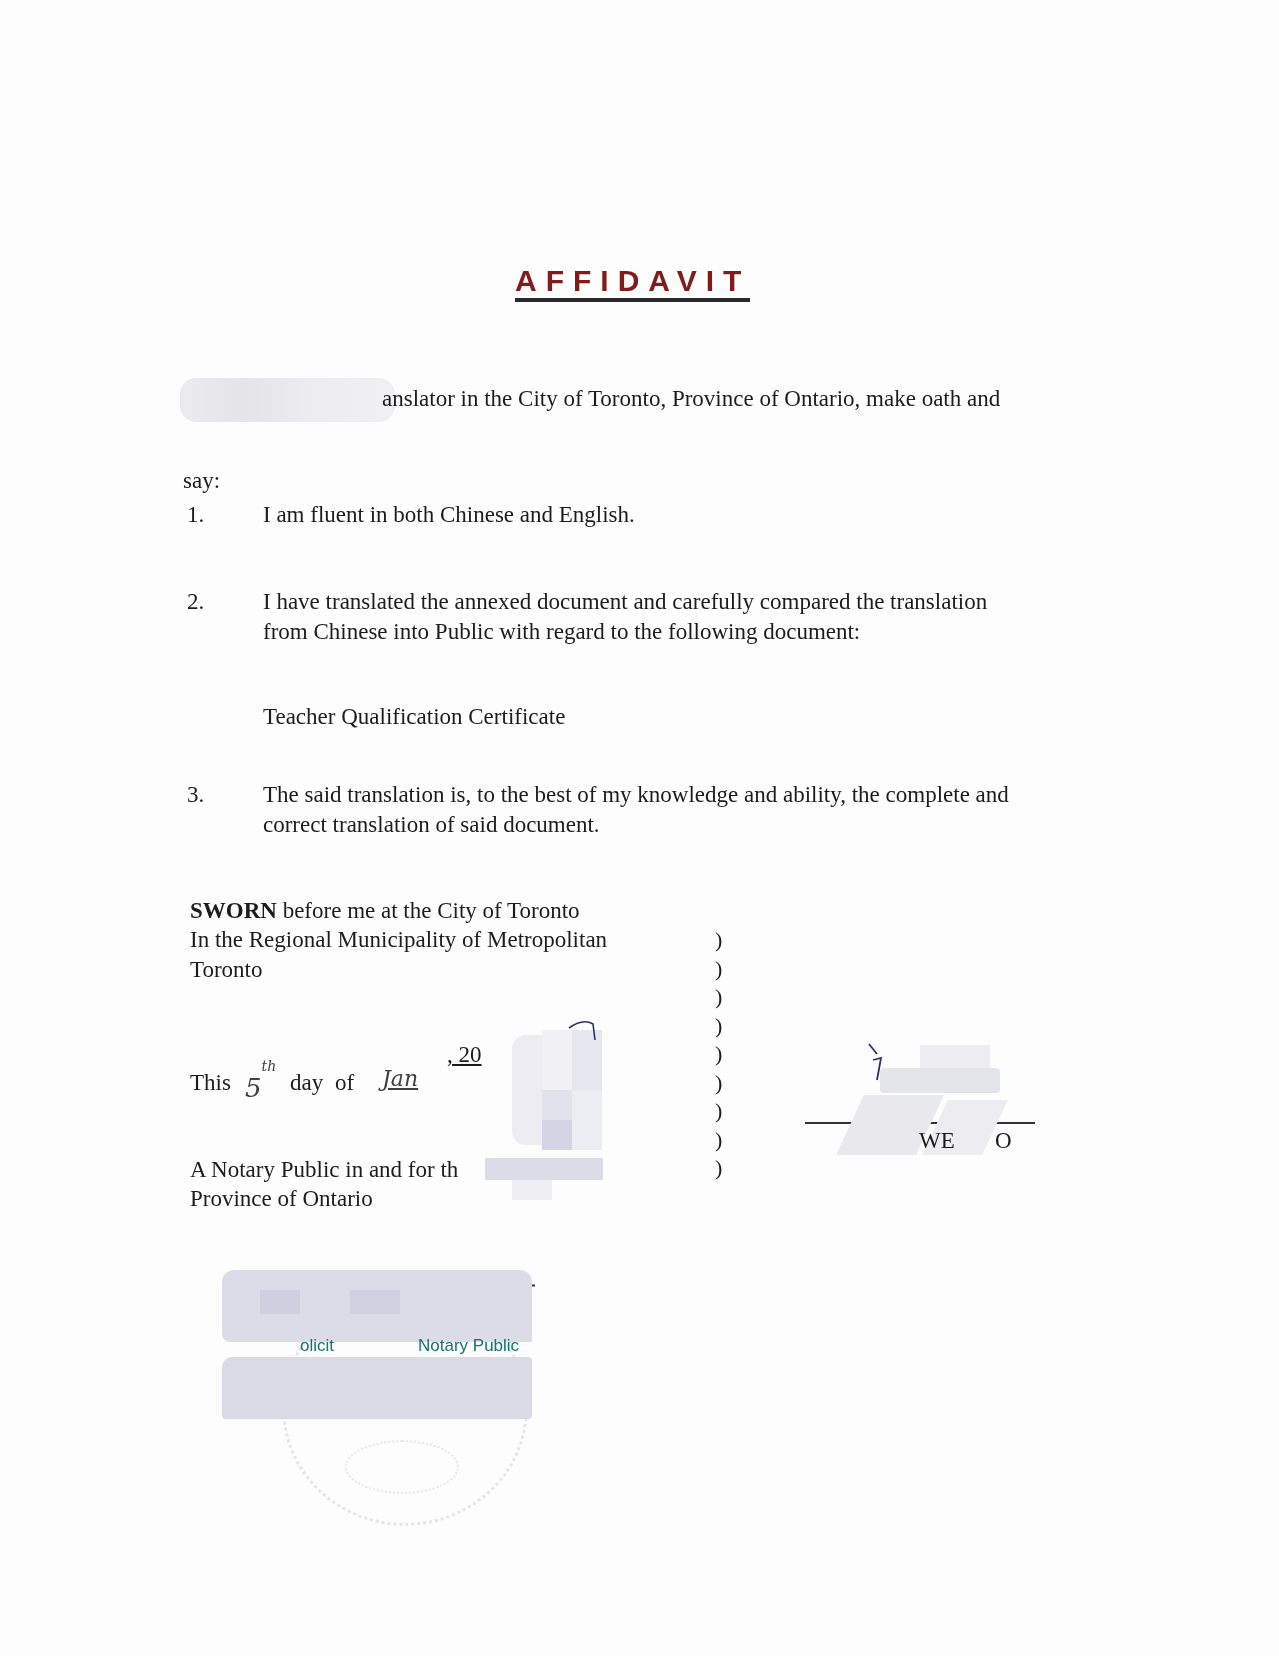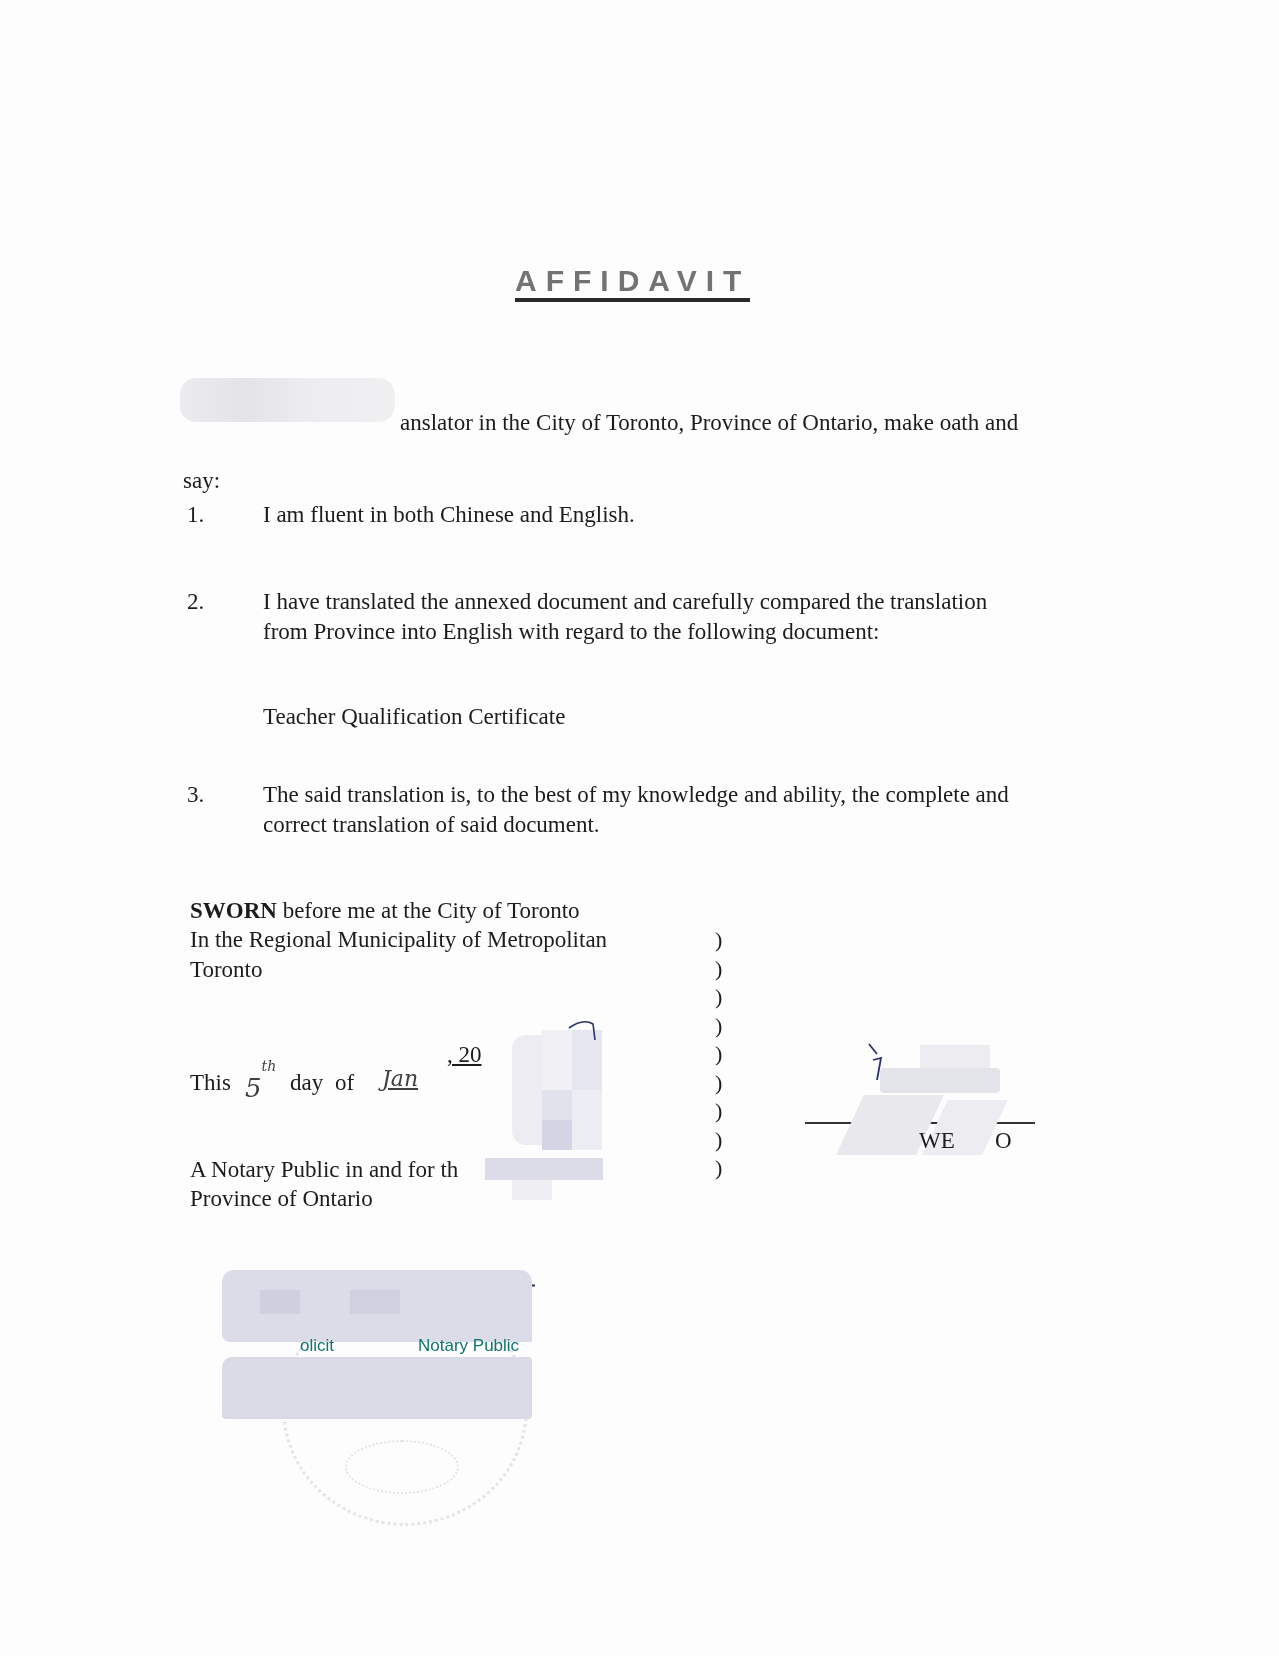--- a/index.html
+++ b/index.html
@@ -7,21 +7,21 @@
     width:1279px; height:1656px; position:relative; overflow:hidden;
     background:#fdfdfd;
     font-family:"Liberation Serif", serif;
     color:#1c1c1c;
   }
   .abs { position:absolute; white-space:nowrap; }
   .body-text { font-size:23px; line-height:30px; }
   .title {
     left:515px; top:264px;
     font-family:"Liberation Sans", sans-serif; font-weight:bold;
-    font-size:30px; letter-spacing:9px; color:#737373;
+    font-size:30px; letter-spacing:9px; color:#7f1d1d;
     border-bottom:4px solid #2a2a2a; padding-bottom:0px; line-height:34px;
   }
   .redact {
     position:absolute; border-radius:16px;
     background:linear-gradient(90deg,#ececef 0%,#e3e3e8 30%,#ededf0 60%,#f0f0f2 100%);
   }
   .redact-purple {
     position:absolute;
     background:#d6d6e4;
   }
@@ -36,29 +36,29 @@
   .stamp-text {
     font-family:"Liberation Sans", sans-serif; font-size:17px; color:#0f766e;
   }
 </style>
 </head>
 <body>
 
 <div class="abs title">AFFIDAVIT</div>
 
 <div class="redact" style="left:180px;top:378px;width:215px;height:44px;"></div>
-<div class="abs body-text" style="left:400px;top:384px;margin-top:24px;">anslator in the City of Toronto, Province of Ontario, make oath and</div>
+<div class="abs body-text" style="left:382px;top:384px;">anslator in the City of Toronto, Province of Ontario, make oath and</div>
 <div class="abs body-text" style="left:183px;top:418px;clip-path:inset(10px 0 0 0);margin-top:48px;">say:</div>
 
 <div class="abs body-text" style="left:187px;top:500px;">1.</div>
 <div class="abs body-text" style="left:263px;top:500px;">I am fluent in both Chinese and English.</div>
 
 <div class="abs body-text" style="left:187px;top:587px;">2.</div>
 <div class="abs body-text" style="left:263px;top:587px;">I have translated the annexed document and carefully compared the translation</div>
-<div class="abs body-text" style="left:263px;top:617px;">from Province into English with regard to the following document:</div>
+<div class="abs body-text" style="left:263px;top:617px;">from Chinese into Public with regard to the following document:</div>
 
 <div class="abs body-text" style="left:263px;top:702px;">Teacher Qualification Certificate</div>
 
 <div class="abs body-text" style="left:187px;top:780px;">3.</div>
 <div class="abs body-text" style="left:263px;top:780px;text-align:right;">The said translation is, to the best of my knowledge and ability, the complete and</div>
 <div class="abs body-text" style="left:263px;top:810px;">correct translation of said document.</div>
 
 <div class="abs body-text" style="left:190px;top:896px;">
   <b>SWORN</b><span> before me at the City of Toronto</span>
 </div>

